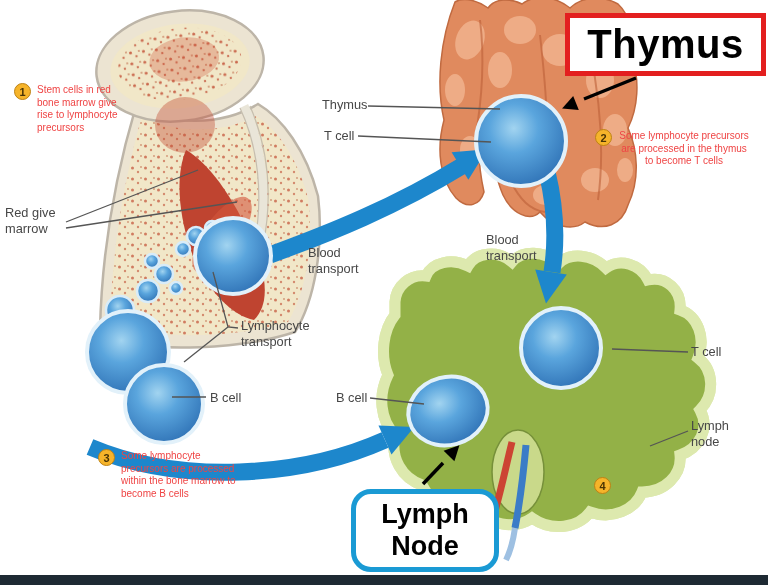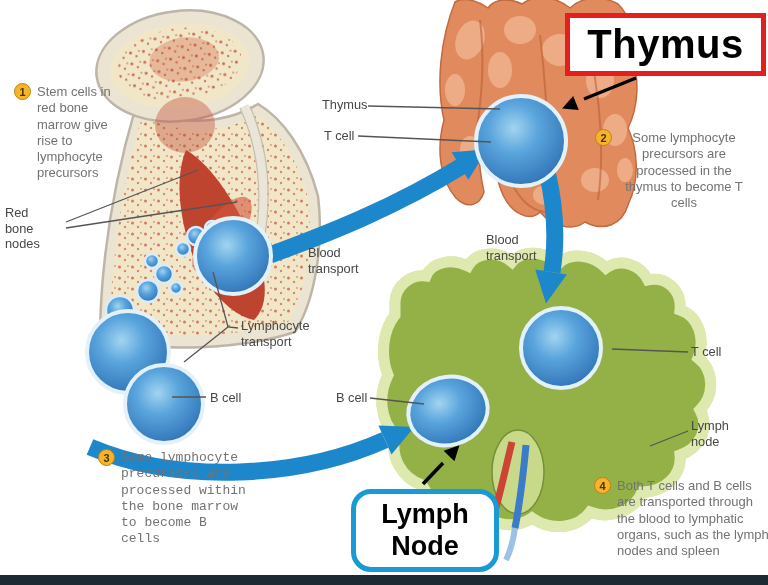--- a/index.html
+++ b/index.html
@@ -4,21 +4,21 @@
 <style>
   html,body{margin:0;padding:0;background:#ffffff;}
   .stage{position:relative;width:768px;height:585px;background:#ffffff;overflow:hidden;
          font-family:"Liberation Sans",sans-serif;}
   .stage svg{position:absolute;left:0;top:0;z-index:1;}
   .lbl{position:absolute;z-index:2;font-size:12.8px;line-height:1.22;color:#474747;}
   .step{position:absolute;z-index:2;display:flex;align-items:flex-start;gap:6px;}
   .badge{flex:0 0 auto;display:inline-flex;align-items:center;justify-content:center;
          width:17px;height:17px;border-radius:50%;background:#f6b42a;border:1.5px solid #bd8214;
          font-size:11px;font-weight:bold;color:#4a3405;box-sizing:border-box;margin-top:-1px;}
-  .step-text{font-size:13px;line-height:1.25;color:#737373;}
+  .step-text{font-size:10px;line-height:1.25;color:#ef4444;}
   .callout{position:absolute;z-index:3;background:#ffffff;display:flex;align-items:center;
            justify-content:center;text-align:center;color:#000;font-weight:bold;box-sizing:border-box;}
   .thymus-box{left:565px;top:13px;width:201px;height:63px;border:5px solid #e31f1f;
               font-size:40px;letter-spacing:0.5px;}
   .lymph-box{left:351px;top:489px;width:148px;height:83px;border:5px solid #1a9ad4;
              border-radius:20px;font-size:27px;line-height:1.15;}
   .bottom-bar{position:absolute;z-index:3;left:0;top:575px;width:768px;height:10px;background:#1e2a33;}
 </style>
 </head>
 <body>
@@ -185,28 +185,27 @@
   <div class="step" style="left:14px;top:84px;">
     <span class="badge">1</span>
     <div class="step-text" style="width:92px;">Stem cells in red bone marrow give rise to lymphocyte precursors</div>
   </div>
   <div class="step" style="left:595px;top:130px;">
     <span class="badge">2</span>
     <div class="step-text" style="width:132px;text-align:center;">Some lymphocyte precursors are processed in the thymus to become T cells</div>
   </div>
   <div class="step" style="left:98px;top:450px;">
     <span class="badge">3</span>
-    <div class="step-text" style="width:128px;font-family:Liberation Mono, monospace;">Some lymphocyte precursors are processed within the bone marrow to become B cells</div>
+    <div class="step-text" style="width:128px;">Some lymphocyte precursors are processed within the bone marrow to become B cells</div>
   </div>
   <div class="step" style="left:594px;top:478px;">
     <span class="badge">4</span>
-    <div class="step-text" style="width:152px;">Both T cells and B cells are transported through the blood to lymphatic organs, such as the lymph nodes and spleen</div>
-  </div>
-
-  <div class="lbl" style="left:5px;top:205px;width:55px;">Red bone nodes</div>
+  </div>
+
+  <div class="lbl" style="left:5px;top:205px;width:55px;">Red give marrow</div>
   <div class="lbl" style="left:241px;top:318px;width:85px;">Lymphocyte transport</div>
   <div class="lbl" style="left:210px;top:390px;">B cell</div>
   <div class="lbl" style="left:308px;top:245px;width:65px;">Blood transport</div>
   <div class="lbl" style="left:322px;top:97px;">Thymus</div>
   <div class="lbl" style="left:324px;top:128px;">T cell</div>
   <div class="lbl" style="left:486px;top:232px;width:65px;">Blood transport</div>
   <div class="lbl" style="left:336px;top:390px;">B cell</div>
   <div class="lbl" style="left:691px;top:344px;">T cell</div>
   <div class="lbl" style="left:691px;top:418px;width:50px;">Lymph node</div>
 

